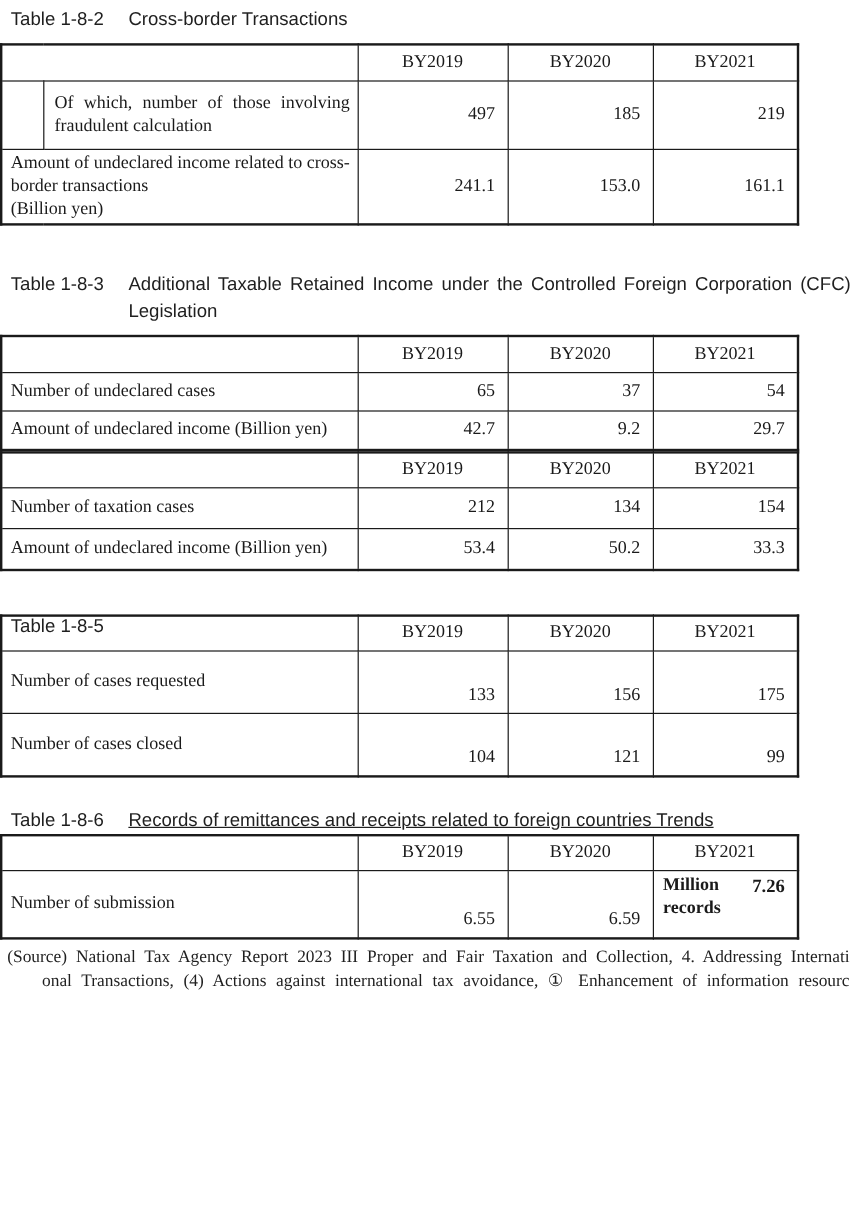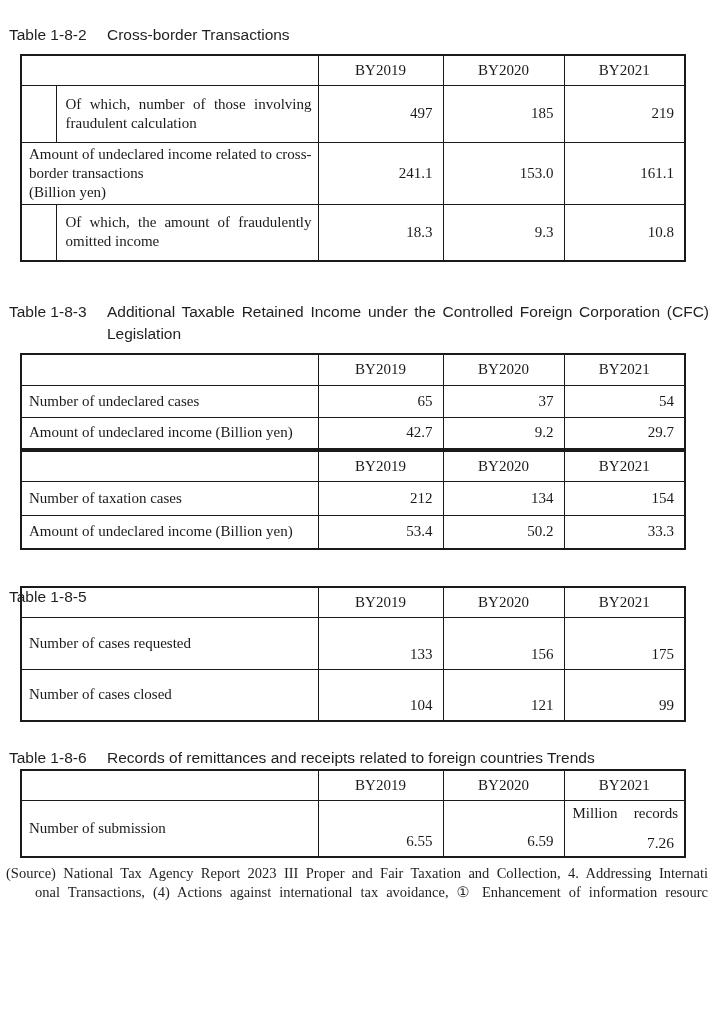--- a/index.html
+++ b/index.html
@@ -15,21 +15,21 @@
     position:relative; margin:0; padding-left:107px; padding-right:4px;
     font-family:"Liberation Sans", sans-serif;
     font-size:15.5px; line-height:22px; color:#1f1f1f;
     text-align:justify;
   }
   .tcode { position:absolute; left:9px; top:0; white-space:nowrap; }
 
   
   table.tbl {
     border-collapse:collapse; table-layout:fixed;
-    margin-left:20px; width:664px;
+    width:664px;
     border:2px solid #1a1a1a;
   }
   table.tbl td {
     border:1px solid #1a1a1a;
     font-family:"Liberation Serif", serif;
     font-size:15px; line-height:19px;
     vertical-align:middle;
     overflow:hidden;
   }
   td.hlabel { }
@@ -45,30 +45,30 @@
   .t2 tr.hrow { height:30px; }  .t2 tr.drow { height:57px; }
   .t3 tr.hrow { height:31px; }  .t3 tr.drow { height:32px; }
   .t4 tr.hrow { height:30px; }  .t4 tr.drow { height:34px; }
   .t5 tr.hrow { height:30px; }  .t5 tr.drow { height:52px; }
   .t6 tr.hrow { height:30px; }  .t6 tr.drow { height:55px; }
 
   .t5 td.val, .t6 td.val { vertical-align:bottom; padding-bottom:5px; }
 
   
   td.unitcell { padding:0; vertical-align:top; }
-  .unitwrap { display:flex; flex-direction:column; justify-content:space-between; height:55px; box-sizing:border-box; padding:3px 0 4px 0; }
+  .unitwrap { display:flex; flex-direction:row; justify-content:space-between; height:55px; box-sizing:border-box; padding:3px 0 4px 0;font-weight:bold; }
   .unit { text-align:justify; text-align-last:justify; padding:0 6px 0 8px; font-size:15px; }
   .unitval { text-align:right; padding-right:10px; font-size:15.5px; }
 
   
-  .s1 .ttitle { margin-top:24px; }   .s1 table { margin-top:8px; }
+  .s1 .ttitle { margin-top:6px; }   .s1 table { margin-top:8px; }
   .s2 .ttitle { margin-top:39px; }  .s2 table { margin-top:8px; }
   .s3 .ttitle { margin-top:45px; }  .s3 table { margin-top:0px; }
   .s4 .ttitle { margin-top:36px; }  .s4 table { margin-top:1px; }
-  .s5 .ttitle { margin-top:25px; }  .s5 table { margin-top:0px; }
+  .s5 .ttitle { margin-top:25px;text-decoration:underline; }  .s5 table { margin-top:0px; }
 
   
   .source { margin:6px 5px 0 6px; font-size:14.5px; line-height:19.5px; color:#1f1f1f; }
   .srcline { text-align:justify; text-align-last:justify; }
   .srcline.cont { margin-left:29px; }
 </style>
 </head>
 <body>
 
 <div class="page">
@@ -101,27 +101,20 @@
         <td class="val">219</td>
       </tr>
       <tr class="drow">
         <td class="lbl nb" colspan="2">
           <span>Amount of undeclared income related to cross-border transactions</span>
           <span class="subline">(Billion yen)</span>
         </td>
         <td class="val">241.1</td>
         <td class="val">153.0</td>
         <td class="val">161.1</td>
-      </tr>
-      <tr class="drow">
-        <td class="strip"></td>
-        <td class="lbl sub">Of which, the amount of fraudulently omitted income</td>
-        <td class="val">18.3</td>
-        <td class="val">9.3</td>
-        <td class="val">10.8</td>
       </tr>
     </tbody>
       </table>
   </section>
 
   <section class="s2">
     <p class="ttitle">
       <span class="tcode">Table 1-8-3</span>
       <span class="ttext">Additional Taxable Retained Income under the Controlled Foreign Corporation (CFC) Legislation</span>
     </p>

